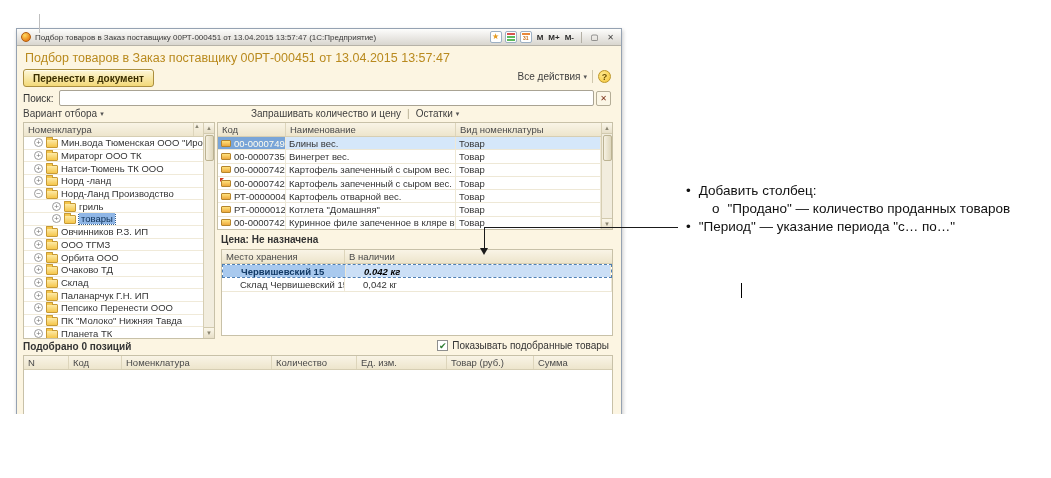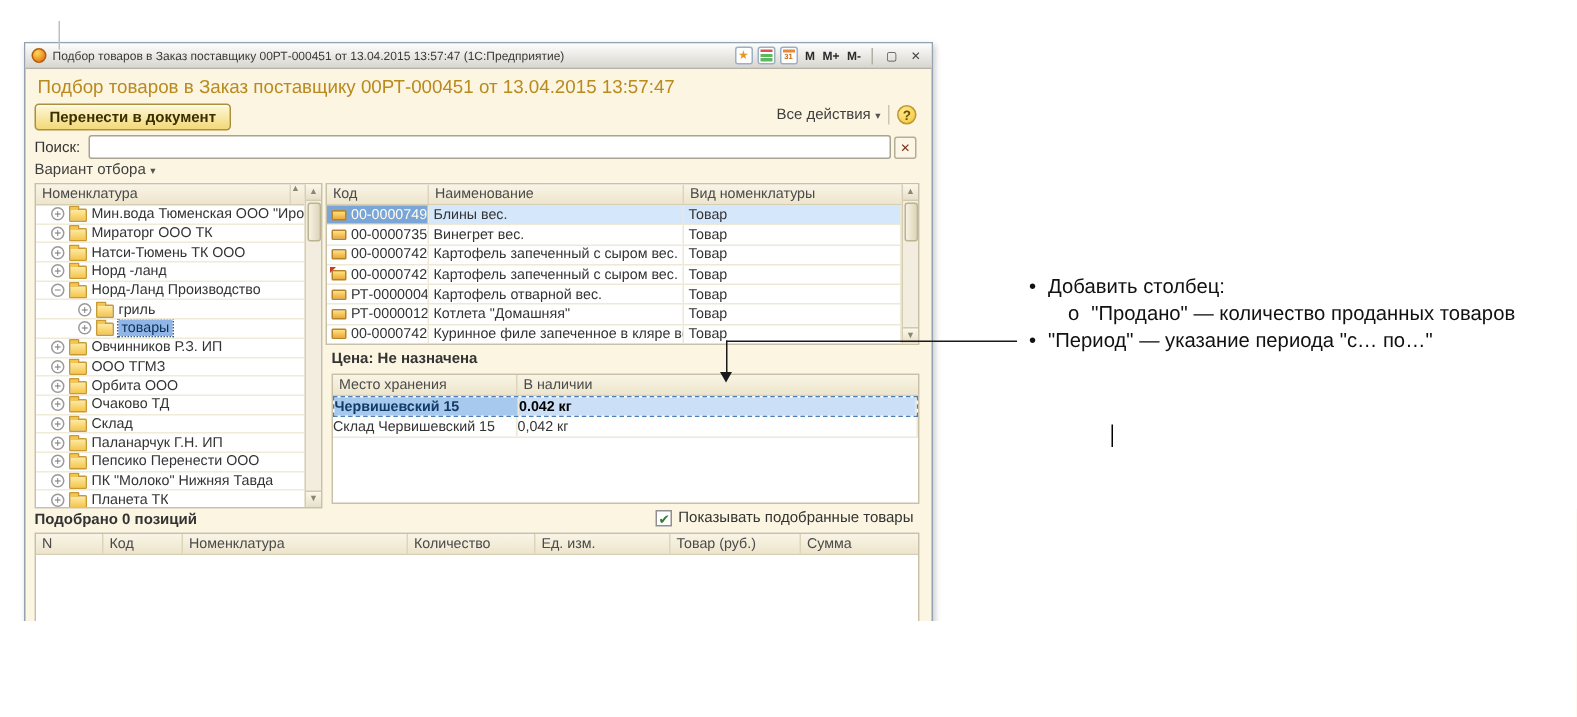--- a/index.html
+++ b/index.html
@@ -99,25 +99,25 @@
                border-radius:1px; flex:0 0 auto; position:relative; }
   .item-icon.flagged::after { content:''; position:absolute; left:-2px; top:-3px; width:0; height:0;
                border-left:4px solid #d03a1f; border-bottom:4px solid transparent; }
 
   .price-label { position:absolute; left:204px; top:205px; font-size:10px; font-weight:bold; color:#333; }
 
   
   .stock-panel { left:204px; top:220px; width:392px; height:87px; flex-direction:column; }
   .col-place { width:123px; } .col-qty { flex:1; border-right:none; }
   .srow { height:14px; display:flex; font-size:9.5px; color:#333; border-bottom:1px solid #eee8d6; }
-  .sc { padding:0 0; border-right:1px solid #eee8d6; display:flex; align-items:center;
+  .sc { padding:0 18px; border-right:1px solid #eee8d6; display:flex; align-items:center;
         white-space:nowrap; overflow:hidden; }
   .srow.sel { border:1px dashed #4d7fb5; }
   .srow.sel .sc-place { background:#a8c9ee; font-weight:bold; color:#123a66; }
-  .srow.sel .sc-qty { background:#cbdff6; font-weight:bold; color:#000; }
+  .srow.sel .sc-qty { background:#cbdff6; font-weight:bold; color:#000;font-style:italic; }
 
   
   .picked-label { position:absolute; left:6px; top:312px; font-size:10px; font-weight:bold; color:#333; }
   .checkbox-row { position:absolute; right:12px; top:311px; display:flex; align-items:center; gap:4px; }
   .checkbox { width:11px; height:11px; background:#fff; border:1px solid #8f8f8f; font-size:9px;
               color:#2e7d32; line-height:10px; text-align:center; }
   .checkbox-label { font-size:10px; color:#333; }
 
   
   .selection-panel { left:6px; top:326px; width:590px; height:100px; flex-direction:column; }
@@ -191,20 +191,28 @@
         <input class="search-input" value="" style="">
         <span class="clear-btn">✕</span>
       </span>
     </div>
 
     <div class="links-row">
       <span class="link">
         <span>Вариант отбора</span>
         <span class="caret">▾</span>
       </span>
+      <span class="mid-links">
+        <span class="link">Запрашивать количество и цену</span>
+        <span class="vsep">|</span>
+        <span class="link">
+          <span>Остатки</span>
+          <span class="caret">▾</span>
+        </span>
+      </span>
     </div>
 
     <div class="panel tree-panel">
       <div class="panel-main">
         <div class="grid-header">
           <span class="hcell" style="flex:1">Номенклатура</span>
           <span class="sort-asc">▲</span>
         </div>
         <div class="tree-rows">
             <div class="tree-row" style="padding-left: 10px;">

